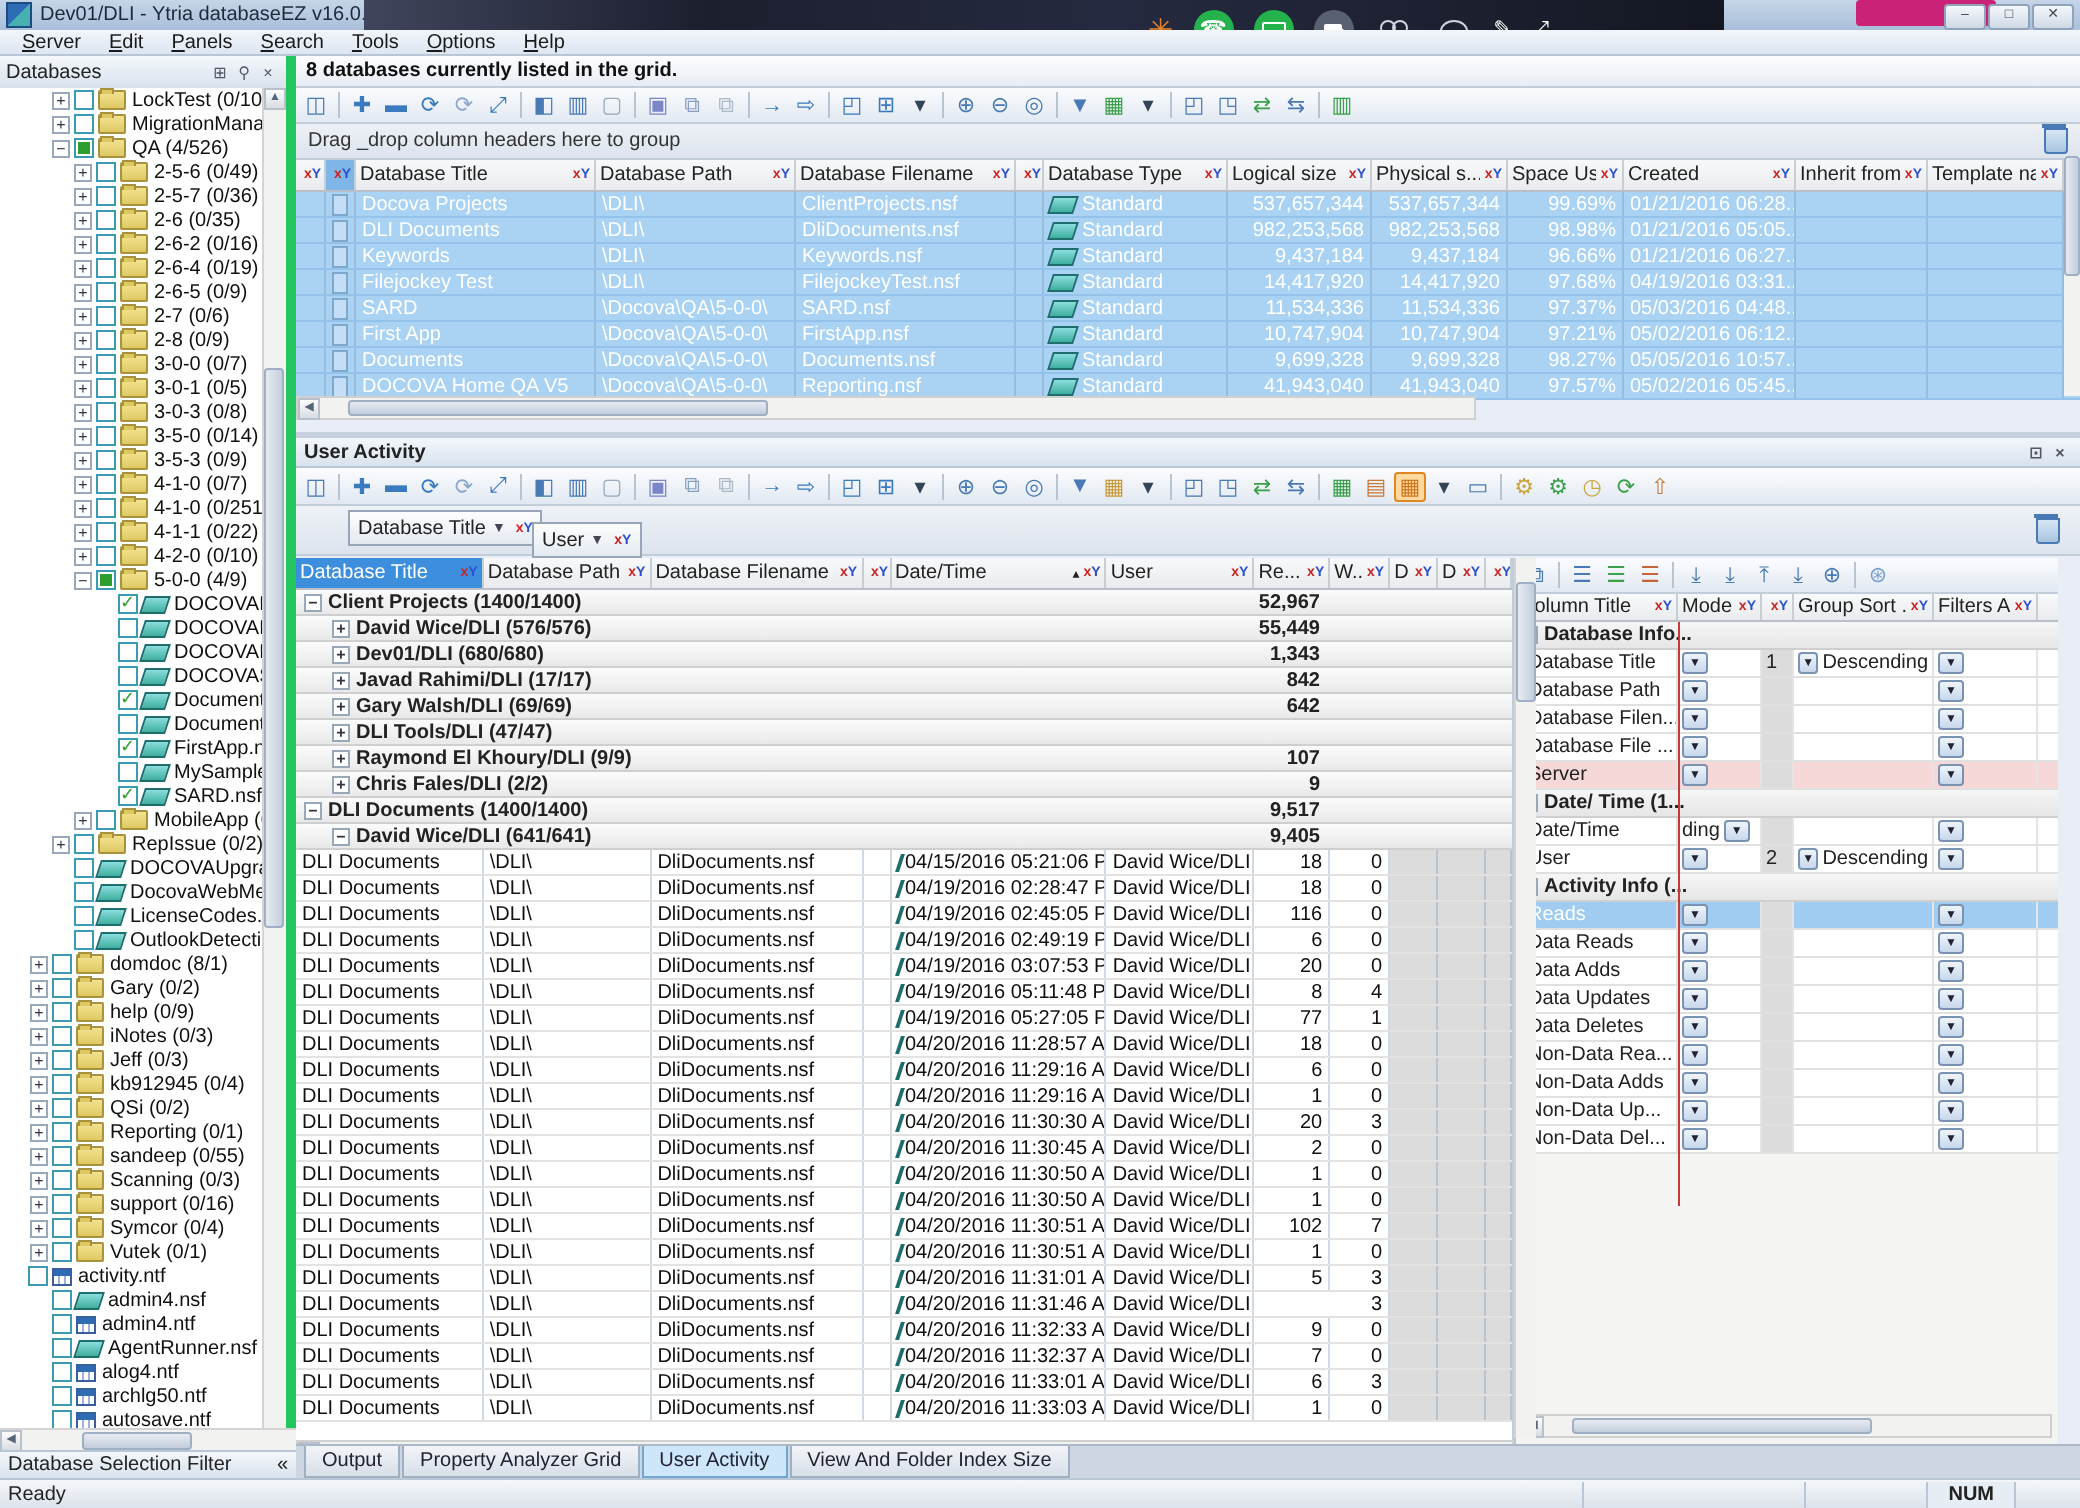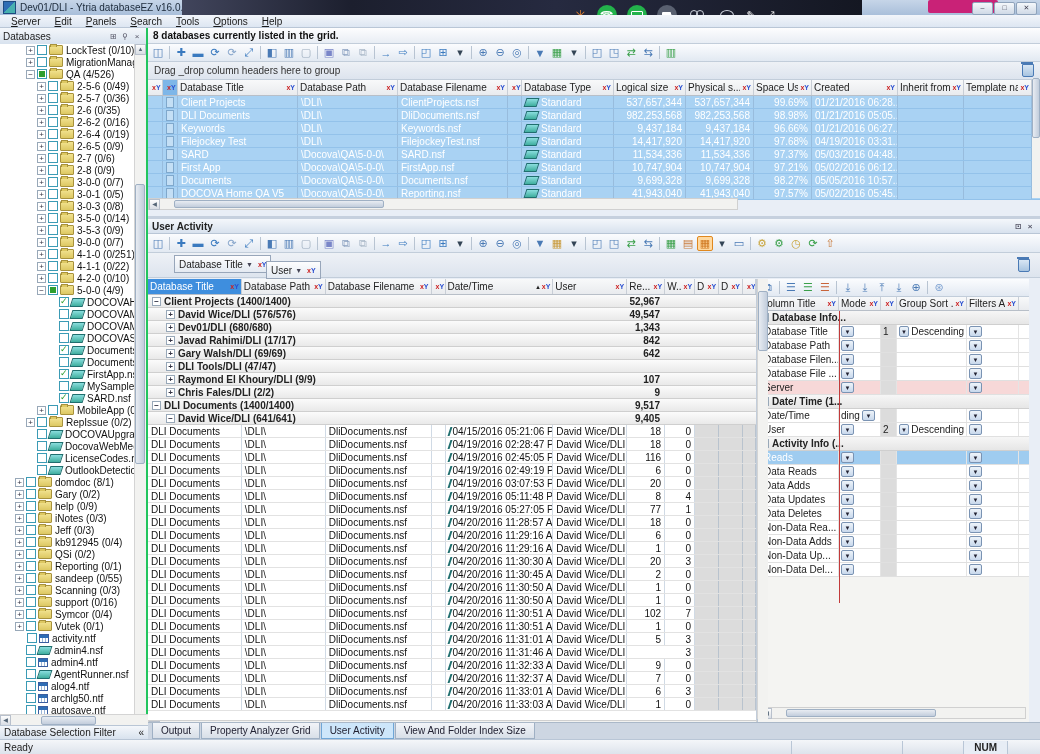--- a/index.html
+++ b/index.html
@@ -19,21 +19,21 @@
   .sh-ppl{position:relative;width:14px;height:10px;}
   .sh-ppl::before,.sh-ppl::after{content:"";position:absolute;width:6px;height:6px;border:1.4px solid #cfd4de;border-radius:50%;top:0;}
   .sh-ppl::before{left:0;} .sh-ppl::after{left:6px;}
   .sh-chat{width:12px;height:9px;border:1.5px solid #cfd4de;border-radius:50%;}
   #pinkblob{position:absolute;left:928px;top:0;width:70px;height:13px;background:#c92277;border-radius:2px;}
   #winbtns{position:absolute;right:3px;top:2px;display:flex;gap:1px;}
   .wbtn{width:19px;height:11px;background:linear-gradient(#f5f8fb,#cfd9e6);border:1px solid #8fa3bb;border-radius:2px;font-size:7px;line-height:10px;text-align:center;color:#445;}
   #menubar{position:absolute;left:0;top:15px;width:1040px;height:13px;background:linear-gradient(#f2f5fa,#dde6f2);display:flex;align-items:center;padding-left:4px;box-sizing:border-box;border-bottom:1px solid #b9c6d6;}
   .mi{padding:0 7px;font-size:10px;color:#1a1a1a;} .mi u{text-decoration:underline;}
   
-  #leftpanel{position:absolute;left:0;top:28px;width:148px;height:711px;background:#fff;border-right:2px solid #22c55e;box-sizing:border-box;}
+  #leftpanel{position:absolute;left:0;top:28px;width:148px;height:711px;background:#fff;border-right:5px solid #22c55e;box-sizing:border-box;}
   #lp-header{height:16px;background:linear-gradient(#f4f7fb,#d8e2ee);border-bottom:1px solid #b9c6d6;display:flex;align-items:center;padding:0 3px;}
   #lp-title{flex:1;font-size:10px;color:#222;}
   .lph-ic{width:12px;font-size:8px;color:#556;text-align:center;}
   #tree{position:absolute;left:0;top:16px;width:137px;height:670px;overflow:hidden;background:#fff;}
   .trow{height:12px;display:flex;align-items:center;white-space:nowrap;overflow:hidden;}
   .texp{width:9px;height:9px;border:1px solid #98a8b8;background:#fff;font-size:8px;line-height:7px;text-align:center;color:#334;flex:0 0 auto;margin-right:2px;box-sizing:border-box;}
   .texp.none{border:none;background:transparent;}
   .tchk{width:10px;height:10px;border:1px solid #3b9bb5;background:#fff;flex:0 0 auto;margin-right:2px;box-sizing:border-box;position:relative;}
   .tchk.p::after{content:"";position:absolute;left:1px;top:1px;width:6px;height:6px;background:#2e9e2e;}
   .tchk.k::after{content:"\2713";position:absolute;left:0px;top:-2px;font-size:9px;color:#2e9e2e;font-weight:bold;}
@@ -269,21 +269,21 @@
         <div class="trow" style="padding-left: 37px;">
           <span class="texp">+</span>
           <span class="tchk"></span>
           <span class="tico i-f"></span>
           <span class="tlabel">3-5-3 (0/9)</span>
         </div>
         <div class="trow" style="padding-left: 37px;">
           <span class="texp">+</span>
           <span class="tchk"></span>
           <span class="tico i-f"></span>
-          <span class="tlabel">9-0-0 (0/7)</span>
+          <span class="tlabel">4-1-0 (0/7)</span>
         </div>
         <div class="trow" style="padding-left: 37px;">
           <span class="texp">+</span>
           <span class="tchk"></span>
           <span class="tico i-f"></span>
           <span class="tlabel">4-1-0 (0/251)</span>
         </div>
         <div class="trow" style="padding-left: 37px;">
           <span class="texp">+</span>
           <span class="tchk"></span>
@@ -463,21 +463,21 @@
           <span class="tchk"></span>
           <span class="tico i-f"></span>
           <span class="tlabel">Symcor (0/4)</span>
         </div>
         <div class="trow" style="padding-left: 15px;">
           <span class="texp">+</span>
           <span class="tchk"></span>
           <span class="tico i-f"></span>
           <span class="tlabel">Vutek (0/1)</span>
         </div>
-        <div class="trow" style="padding-left: 16px;">
+        <div class="trow" style="padding-left: 3px;">
           <span class="texp none"></span>
           <span class="tchk"></span>
           <span class="tico i-t"></span>
           <span class="tlabel">activity.ntf</span>
         </div>
         <div class="trow" style="padding-left: 15px;">
           <span class="texp none"></span>
           <span class="tchk"></span>
           <span class="tico i-d"></span>
           <span class="tlabel">admin4.nsf</span>
@@ -622,21 +622,21 @@
           <span class="lab">Template name</span>
           <span class="sg"><b>x</b><i>Y</i></span>
         </div>
       </div>
     <div id="tg-rows">
         <div class="grow">
           <div class="gcell" style="width: 15px;"></div>
           <div class="gcell" style="width: 15px;">
             <span class="selbox"></span>
           </div>
-          <div class="gcell" style="width: 120px;">Client Projects</div>
+          <div class="gcell" style="width: 120px;">Docova Projects</div>
           <div class="gcell" style="width: 100px;">\DLI\</div>
           <div class="gcell" style="width: 110px;">ClientProjects.nsf</div>
           <div class="gcell" style="width: 14px;"></div>
           <div class="gcell" style="width: 92px;">
             <span class="i-d" style="margin-right: 3px;"></span>
             <span>Standard</span>
           </div>
           <div class="gcell r" style="width: 72px;">537,657,344</div>
           <div class="gcell r" style="width: 68px;">537,657,344</div>
           <div class="gcell r" style="width: 58px;">99.69%</div>
@@ -913,21 +913,21 @@
             </div>
           <div id="ua-rows">
               <div class="grp" style="padding-left: 4px; position: relative;">
                 <span class="pm">−</span>
                 <span>Client Projects (1400/1400)</span>
                 <span class="val" style="width: 512px; margin-left: auto; position: absolute; left: 0px;">52,967</span>
               </div>
               <div class="grp" style="padding-left: 18px; position: relative;">
                 <span class="pm">+</span>
                 <span>David Wice/DLI (576/576)</span>
-                <span class="val" style="width: 512px; margin-left: auto; position: absolute; left: 0px;">49,547</span>
+                <span class="val" style="width: 512px; margin-left: auto; position: absolute; left: 0px;">55,449</span>
               </div>
               <div class="grp" style="padding-left: 18px; position: relative;">
                 <span class="pm">+</span>
                 <span>Dev01/DLI (680/680)</span>
                 <span class="val" style="width: 512px; margin-left: auto; position: absolute; left: 0px;">1,343</span>
               </div>
               <div class="grp" style="padding-left: 18px; position: relative;">
                 <span class="pm">+</span>
                 <span>Javad Rahimi/DLI (17/17)</span>
                 <span class="val" style="width: 512px; margin-left: auto; position: absolute; left: 0px;">842</span>

